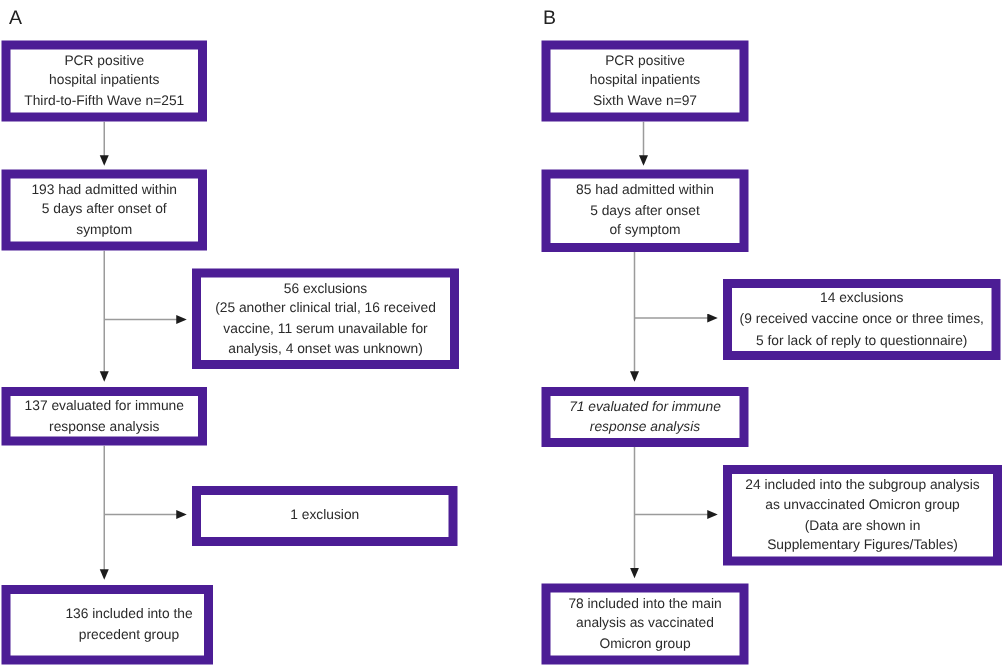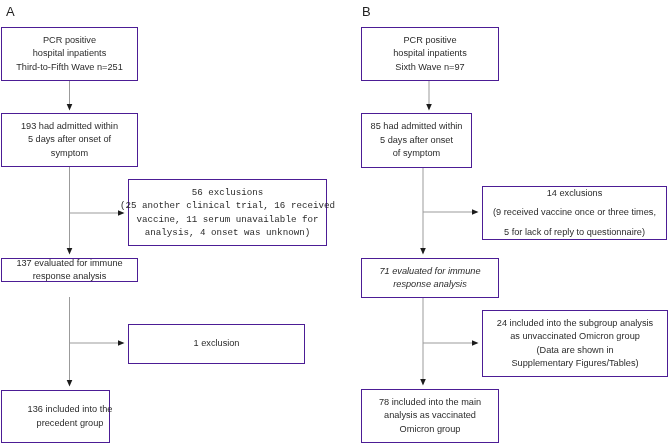--- a/index.html
+++ b/index.html
@@ -13,46 +13,46 @@
     overflow: hidden;
   }
   .panel-label {
     position: absolute;
     font-size: 13px;
     color: #222222;
   }
   .fbox {
     position: absolute;
     background: #ffffff;
-    border: 1px solid #4c1d95;
+    border: 6px solid #4c1d95;
     display: flex;
     flex-direction: column;
     justify-content: center;
     align-items: center;
     text-align: center;
     font-size: 9.2px;
     line-height: 13.4px;
     color: #2b2b2b;
   }
   .fbox .line { white-space: nowrap; }
   svg.arrows {
     position: absolute;
     left: 0; top: 0;
     pointer-events: none;
   }
   
   .a1   { left: 1px;   top: 27px;  width: 137px; height: 54px; }
   .a2   { left: 1px;   top: 113px; width: 137px; height: 54px; }
-  .aex1 { left: 128px; top: 179px; width: 199px; height: 67px; font-family: Liberation Mono, monospace; }
-  .a3   { left: 1px;   top: 258px; width: 137px; height: 24px; }
+  .aex1 { left: 128px; top: 179px; width: 178px; height: 67px; }
+  .a3   { left: 1px;   top: 258px; width: 137px; height: 39px; }
   .aex2 { left: 128px; top: 324px; width: 177px; height: 40px; }
-  .a4   { left: 1px;   top: 390px; width: 109px; height: 53px; padding-left: 29px; }
+  .a4   { left: 1px;   top: 390px; width: 141px; height: 53px; padding-left: 29px; }
   
   .b1   { left: 361px; top: 27px;  width: 138px; height: 54px; }
-  .b2   { left: 361px; top: 113px; width: 111px; height: 55px; }
+  .b2   { left: 361px; top: 113px; width: 138px; height: 55px; }
   .bex1 { left: 482px; top: 186px; width: 185px; height: 54px; justify-content: space-between; }
   .b3   { left: 361px; top: 258px; width: 138px; height: 40px; font-style: italic; }
   .bex2 { left: 482px; top: 310px; width: 186px; height: 67px; }
   .b4   { left: 361px; top: 389px; width: 138px; height: 54px; }
   .lblA { left: 6px;   top: 4px; }
   .lblB { left: 362px; top: 4px; }
 </style>
 </head>
 <body>
 

